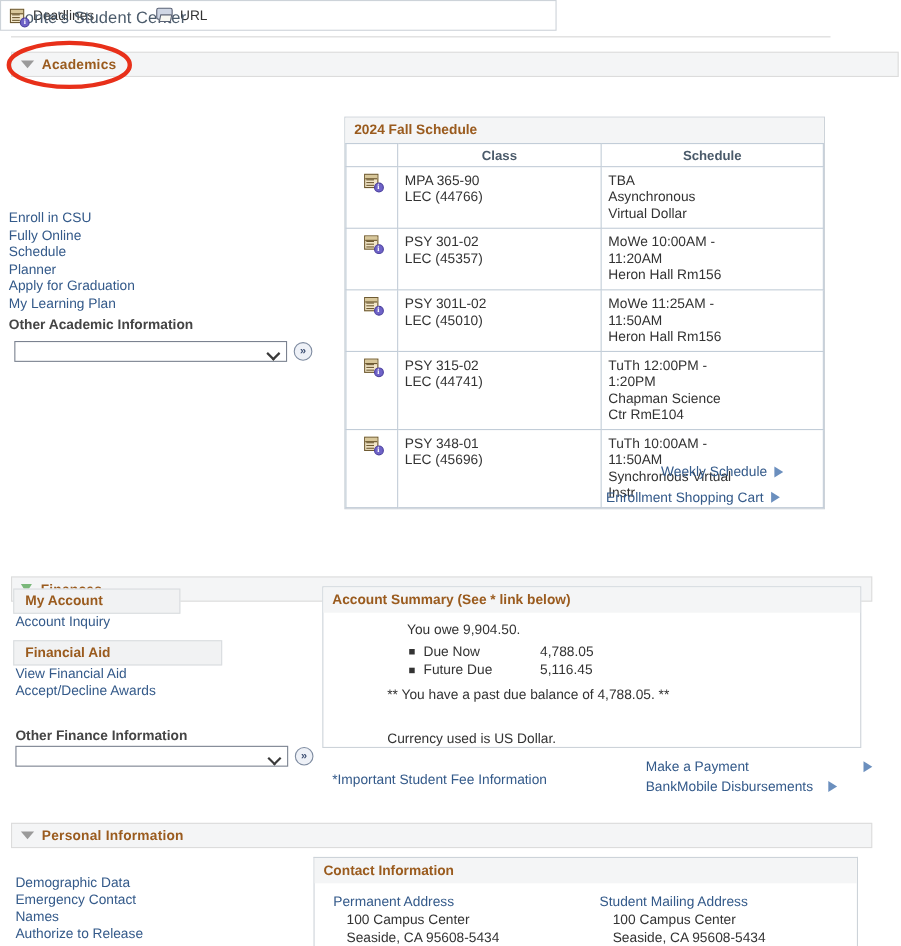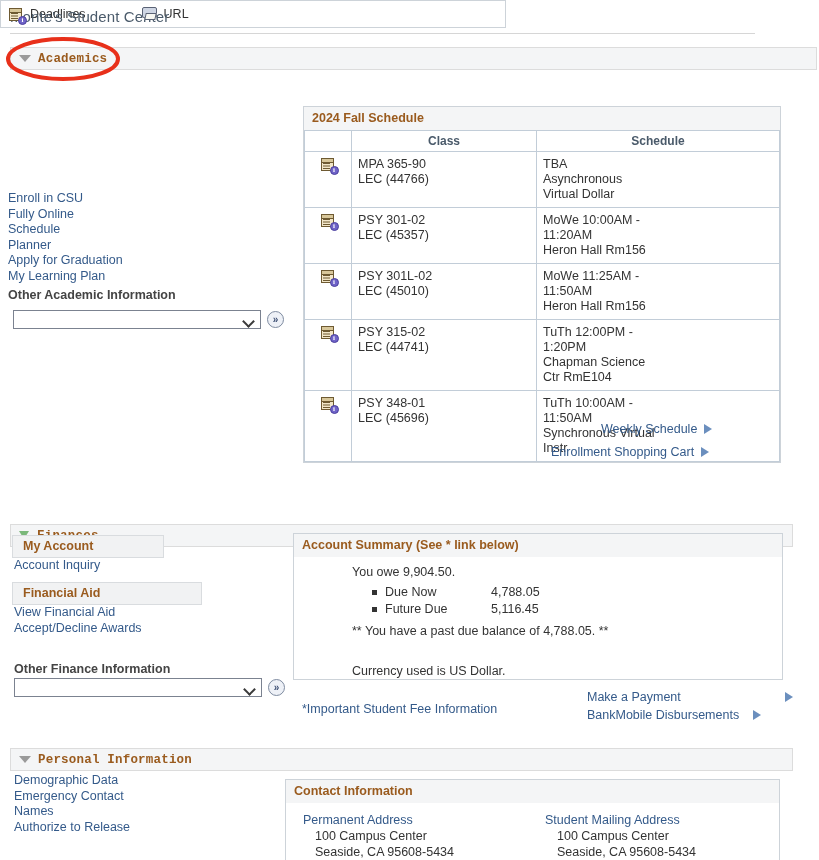--- a/index.html
+++ b/index.html
@@ -19,21 +19,21 @@
   }
   .title-rule {
     position: absolute; left: 10px; top: 33px; width: 745px; height: 1px;
     background: #d6d6d6;
   }
 
   
   .sec-bar {
     position: absolute; height: 23px;
     background: #f4f5f6; border: 1px solid #dcdcdc;
-    display: flex; align-items: center; padding-left: 8px; font-family: Liberation Mono, monospace;
+    display: flex; align-items: center; padding-left: 8px;
   }
   .sec-bar .tri {
     width: 0; height: 0; margin-right: 7px;
     border-left: 6px solid transparent; border-right: 6px solid transparent;
   }
   .tri-gray { border-top: 7px solid #9a9a9a; }
   .tri-green {
     width: 11px; height: 11px; margin-right: 7px; position: relative;
   }
   .tri-green:after {
@@ -121,21 +121,21 @@
     position: absolute; left: 0; top: 0; width: 15px; height: 11px;
     background: #cfd6e4; border: 1.2px solid #5a6275; border-radius: 2px;
   }
   .ico-url .pg {
     position: absolute; left: 3px; top: 6px; width: 11px; height: 7px;
     background: #f7f7f2; border: 1px solid #5a6275;
     transform: skewX(-12deg);
   }
 
   
-  #sched { left: 303px; top: 106px; width: 478px; }
+  #sched { left: 313px; top: 106px; width: 437px; }
   table.sched { border-collapse: collapse; width: 100%; }
   table.sched th, table.sched td {
     border: 1px solid #c2cdd8; font-size: 12.5px; color: #333;
     vertical-align: top;
   }
   table.sched th {
     background: #fff; font-weight: bold; color: #4a5a6a;
     text-align: center; padding: 3px 4px; font-size: 12px;
   }
   table.sched td { padding: 5px 6px; line-height: 15px; }
@@ -149,21 +149,21 @@
   }
   .arrowlink .ar {
     margin-left: 7px; width: 0; height: 0;
     border-top: 5px solid transparent; border-bottom: 5px solid transparent;
     border-left: 8px solid #6b8fbe;
   }
 
   
   #acct-panel { left: 293px; top: 533px; width: 490px; height: 147px; }
   .acct-body { padding: 8px 0 0 0; font-size: 12.5px; color: #333; }
-  .acct-line { margin-left: 58px; margin-bottom: 5px; }
+  .acct-line { margin-left: 76px; margin-bottom: 5px; }
   .bullets { margin: 0 0 6px 0; padding: 0; list-style: none; }
   .bullets li { display: flex; margin-left: 78px; line-height: 17px; }
   .bullets li:before {
     content: ""; width: 5px; height: 5px; background: #333;
     margin-right: 8px; margin-top: 6px; flex: 0 0 auto;
   }
   .bullets .nm { width: 106px; }
   .acct-note { margin-left: 58px; margin-top: 2px; }
   .acct-cur { margin-left: 58px; margin-top: 26px; }
 
@@ -372,21 +372,21 @@
   <div class="arrowlink" style="left:587px; top:708px;">
     <span>BankMobile Disbursements</span>
     <span class="ar" style="margin-left:14px;"></span>
   </div>
 
   <div class="sec-bar" style="left:10px; top:748px; width:783px;">
     <span class="tri tri-gray"></span>
     <span class="lbl">Personal Information</span>
   </div>
 
-  <div class="linkcol" style="left:14px; top:773px;">
+  <div class="linkcol" style="left:14px; top:795px;">
     <a class="lnk">Demographic Data</a>
     <a class="lnk">Emergency Contact</a>
     <a class="lnk">Names</a>
     <a class="lnk">Authorize to Release</a>
   </div>
 
   <div id="contact-panel" class="panel">
     <div class="panel-title">Contact Information</div>
     <div class="contact-body">
       <div class="addr" style="left:17px;">

